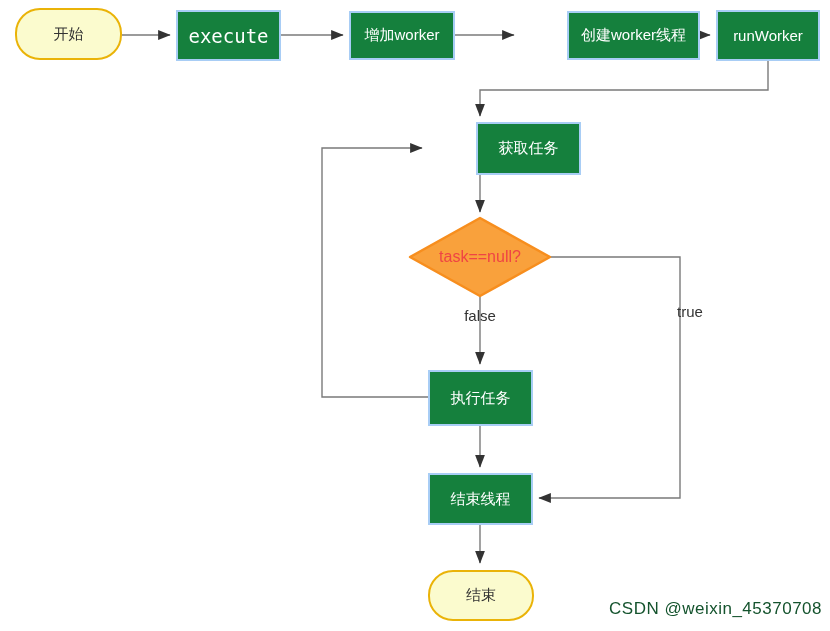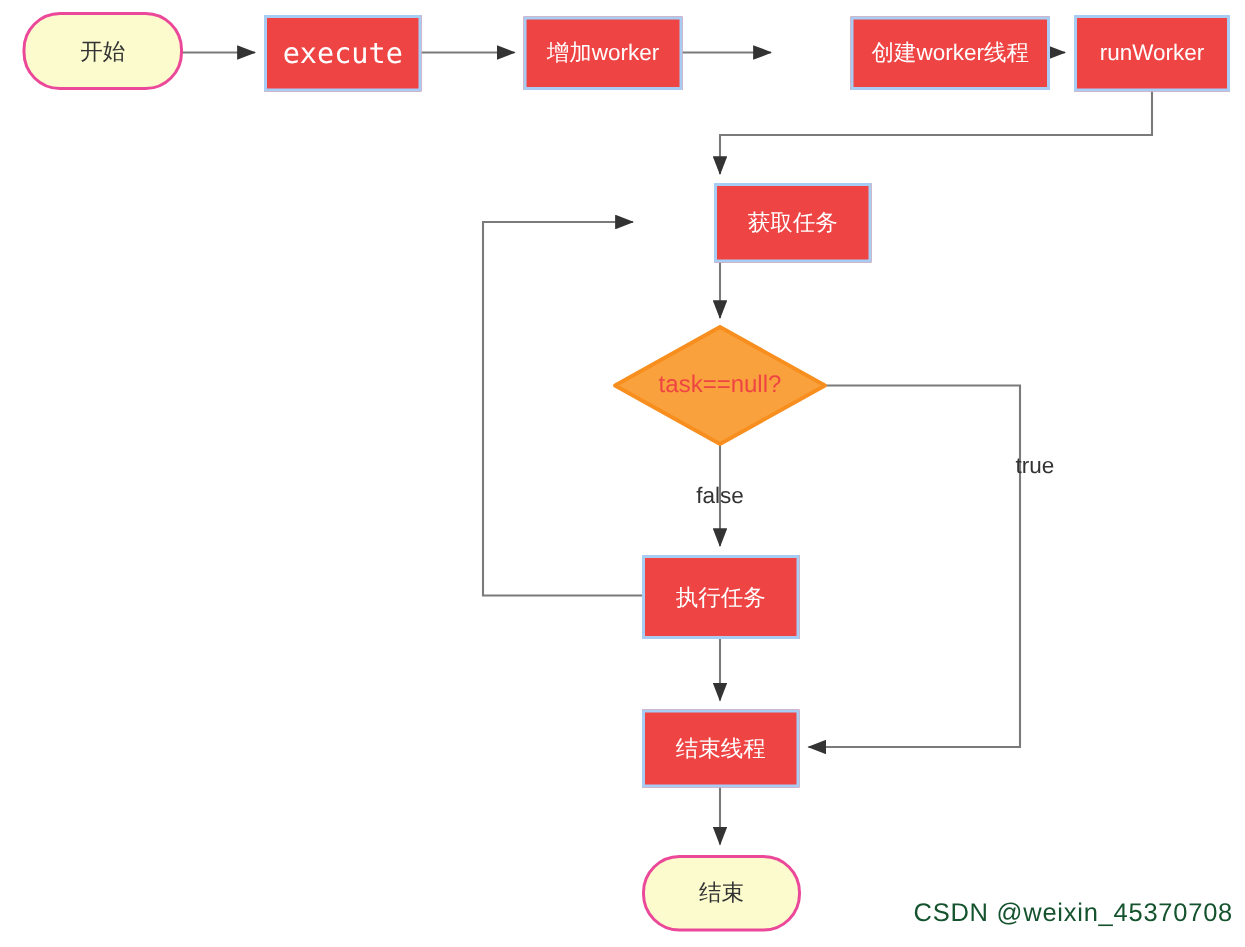--- a/index.html
+++ b/index.html
@@ -21,28 +21,28 @@
   }
   .node {
     position: absolute;
     display: flex;
     align-items: center;
     justify-content: center;
     box-sizing: border-box;
     text-align: center;
   }
   .process {
-    background: #ef4444;
+    background: #15803d;
     border: 2px solid #A8CDF5;
     color: #ffffff;
     font-size: 15px;
   }
   .terminator {
     background: #FBFBCE;
-    border: 2px solid #ec4899;
+    border: 2px solid #eab308;
     border-radius: 25px;
     color: #333333;
     font-size: 15px;
   }
   .decision-label {
     position: absolute;
     color: #ef4444;
     font-size: 16px;
     text-align: center;
     display: flex;
@@ -63,21 +63,21 @@
   .n-endthr  { left: 428px; top: 473px; width: 105px; height: 52px; font-family: Liberation Mono, monospace; }
   .n-end     { left: 428px; top: 570px; width: 106px; height: 51px; }
 
   .edge-label {
     position: absolute;
     color: #333333;
     font-size: 15px;
     transform: translate(-50%, -50%);
     line-height: 1;
   }
-  .lbl-false { left: 480px; top: 331px; }
+  .lbl-false { left: 480px; top: 315px; }
   .lbl-true  { left: 678px; top: 311px; margin-left: 12px; }
 
   .watermark {
     position: absolute;
     right: 8px;
     top: 599px;
     color: #14532d;
     font-size: 17px;
     letter-spacing: 0.5px;
   }

